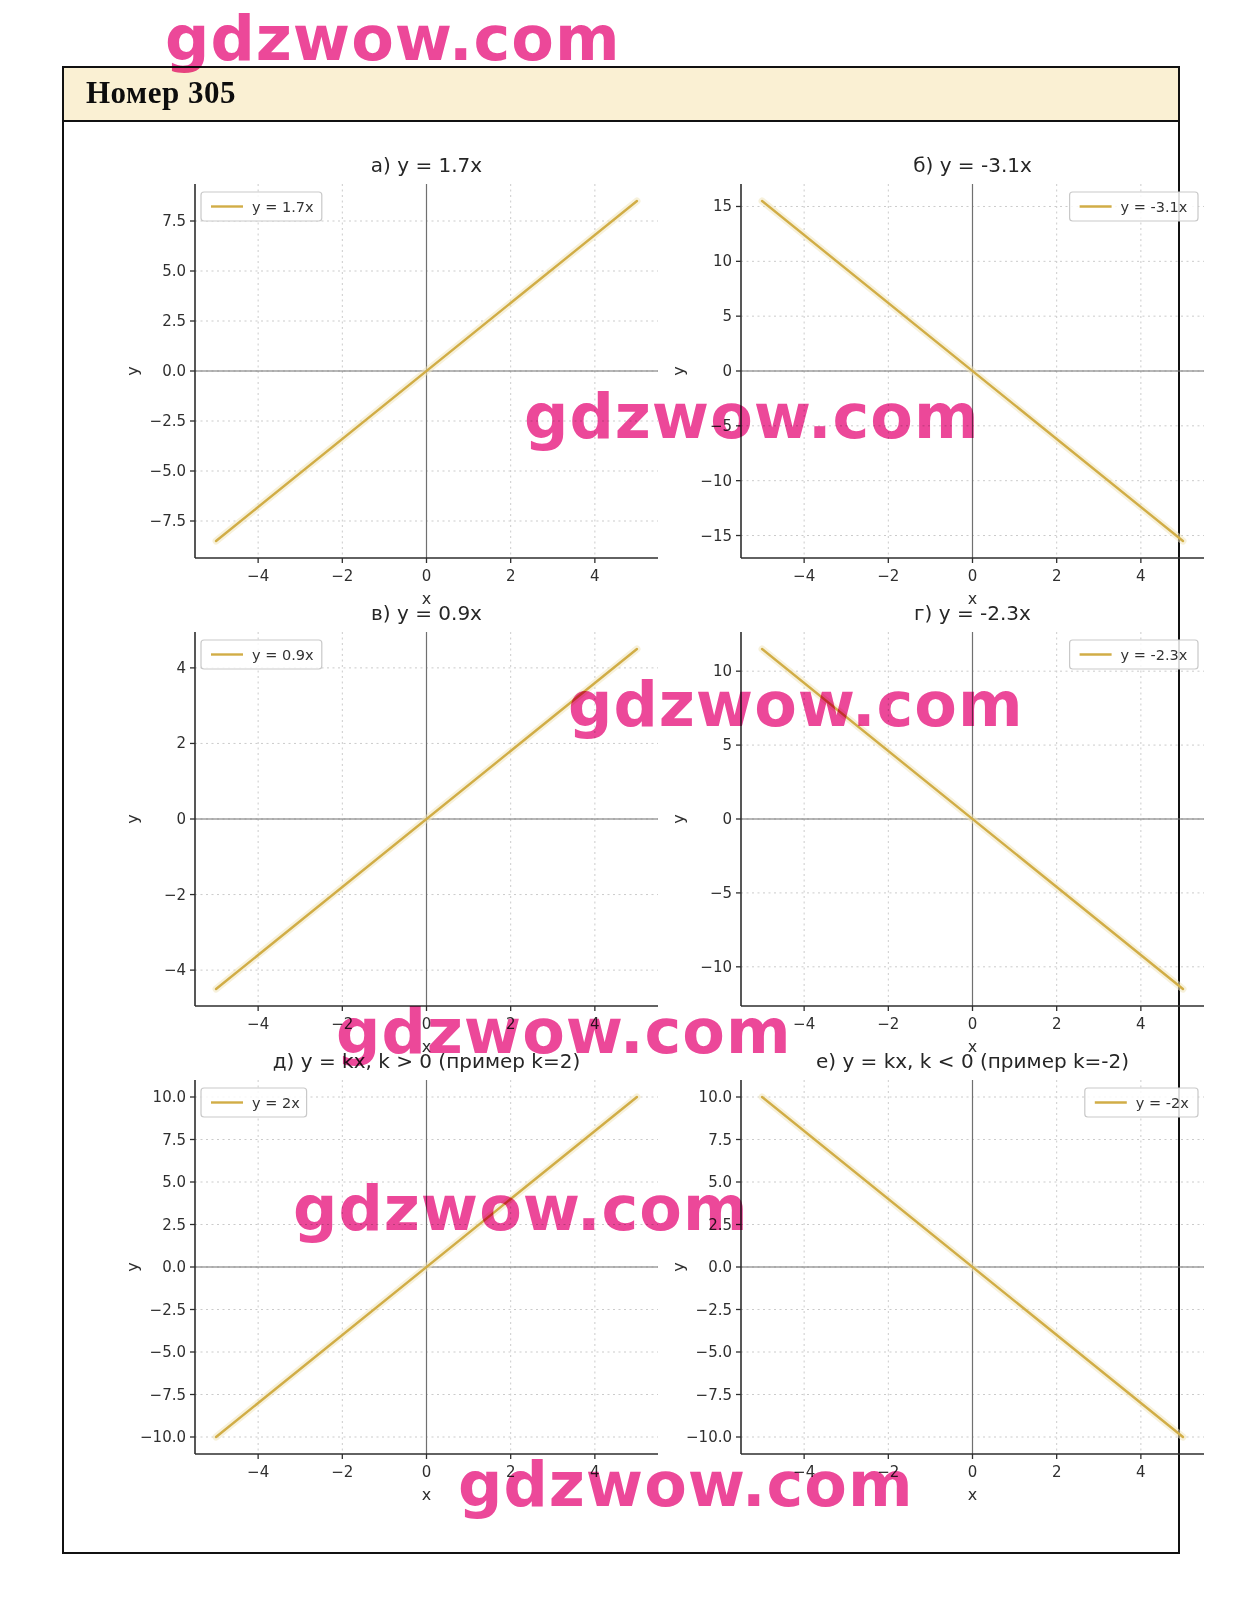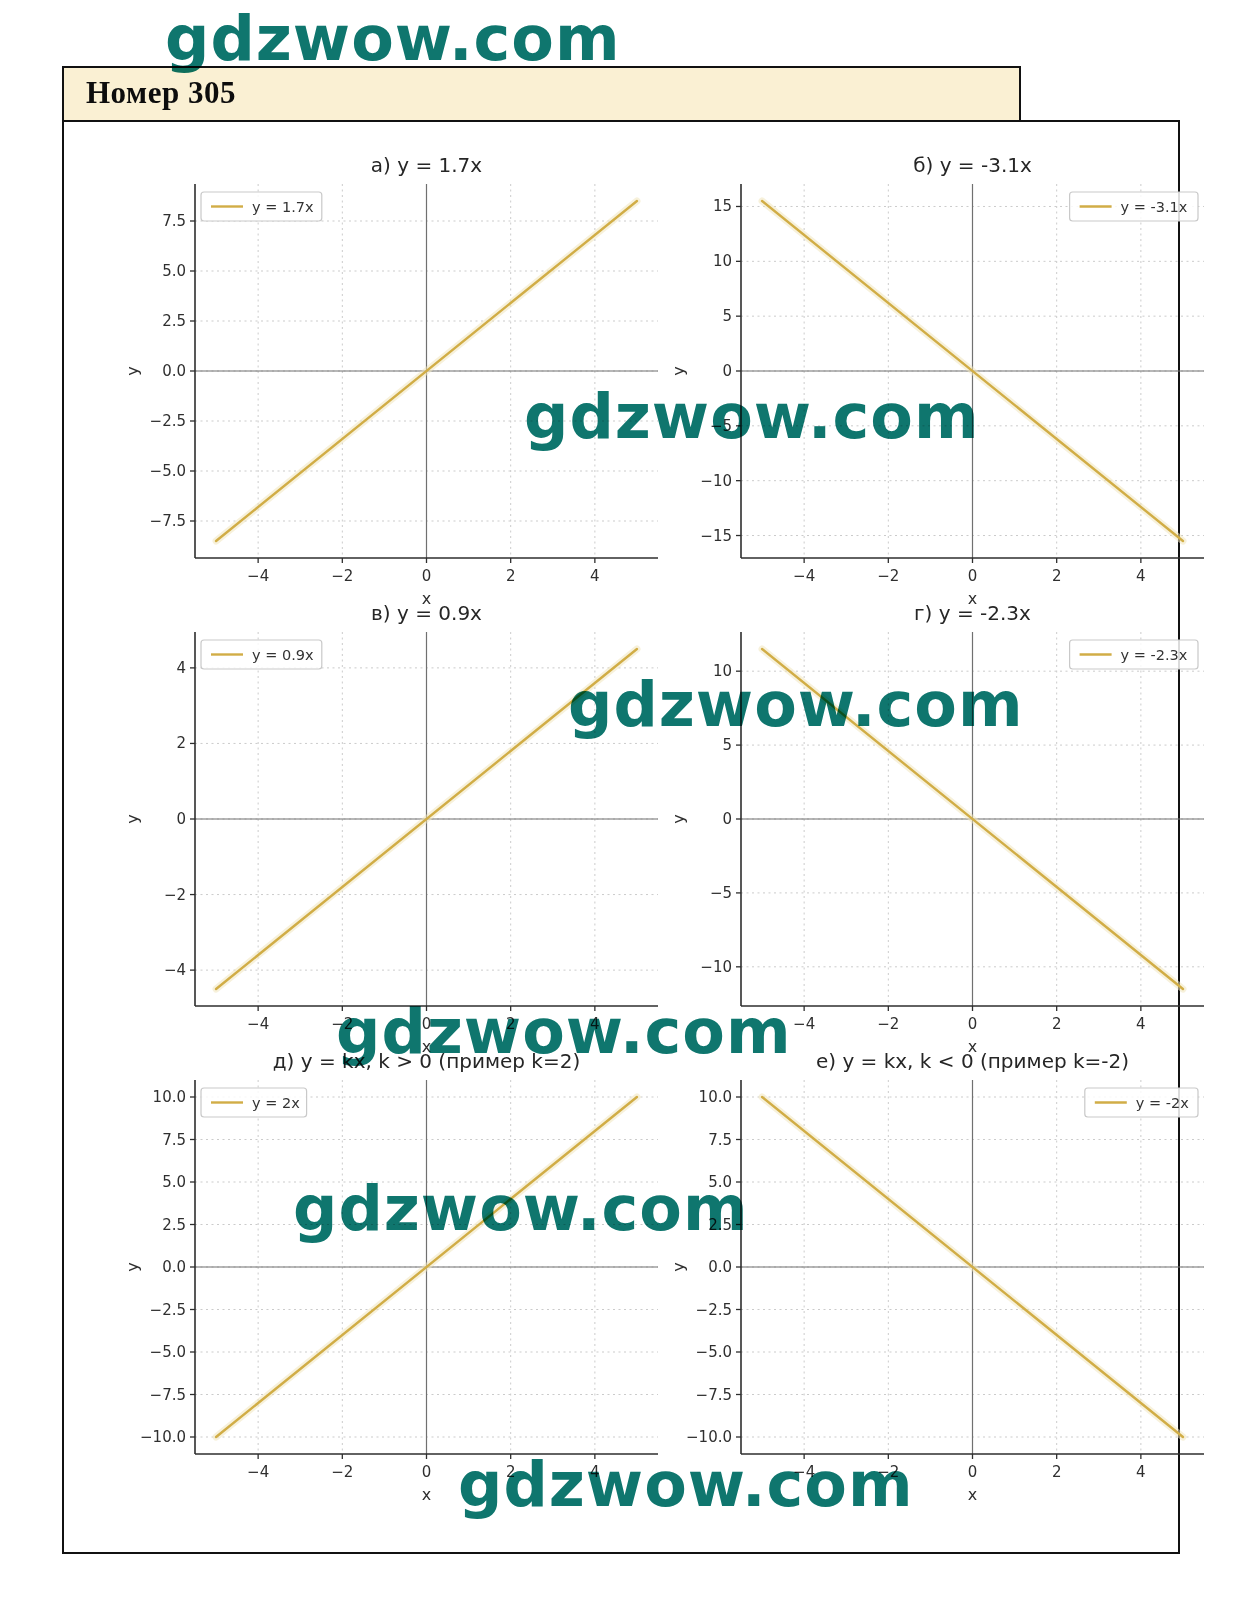--- a/index.html
+++ b/index.html
@@ -1,35 +1,35 @@
 <!DOCTYPE html>
 <html><head>
 <meta charset="utf-8">
 <style>
   html,body{margin:0;padding:0;background:#ffffff;}
   body{position:relative;width:1242px;height:1608px;overflow:hidden;
        font-family:"DejaVu Sans", sans-serif;}
 
-  .header-box{position:absolute;left:62px;top:66px;width:959px;height:56px;
+  .header-box{position:absolute;left:62px;top:66px;width:1118px;height:56px;
     background:#faf0d3;border:2px solid #111;box-sizing:border-box;z-index:1;}
   .header-box .title{position:absolute;left:22px;top:50%;transform:translateY(-54%);
     font-family:"Liberation Serif", serif;font-weight:bold;font-size:31px;color:#0d0d0d;
     letter-spacing:0.5px;white-space:nowrap;}
 
   .content-box{position:absolute;left:62px;top:120px;width:1118px;height:1434px;
     background:#ffffff;border:2px solid #111;box-sizing:border-box;z-index:1;}
 
   .chart{position:absolute;width:570px;height:460px;z-index:2;}
   .chart svg{display:block;width:570px;height:460px;}
   .pos-r1c1{left:60px;top:134px;}  .pos-r1c2{left:606px;top:134px;}
   .pos-r2c1{left:60px;top:582px;}  .pos-r2c2{left:606px;top:582px;}
   .pos-r3c1{left:60px;top:1030px;} .pos-r3c2{left:606px;top:1030px;}
 
   .watermark{position:absolute;font-weight:bold;font-size:62px;
-    font-family:"DejaVu Sans", sans-serif;color:#0f766e;letter-spacing:1px;
+    font-family:"DejaVu Sans", sans-serif;color:#ec4899;letter-spacing:1px;
     white-space:nowrap;mix-blend-mode:multiply;z-index:9;pointer-events:none;}
   .wm1{left:165px;top:2px;}
   .wm2{left:524px;top:380px;}
   .wm3{left:568px;top:668px;}
   .wm4{left:336px;top:995px;}
   .wm5{left:293px;top:1172px;}
   .wm6{left:458px;top:1448px;}
 </style>
 </head>
 <body>

